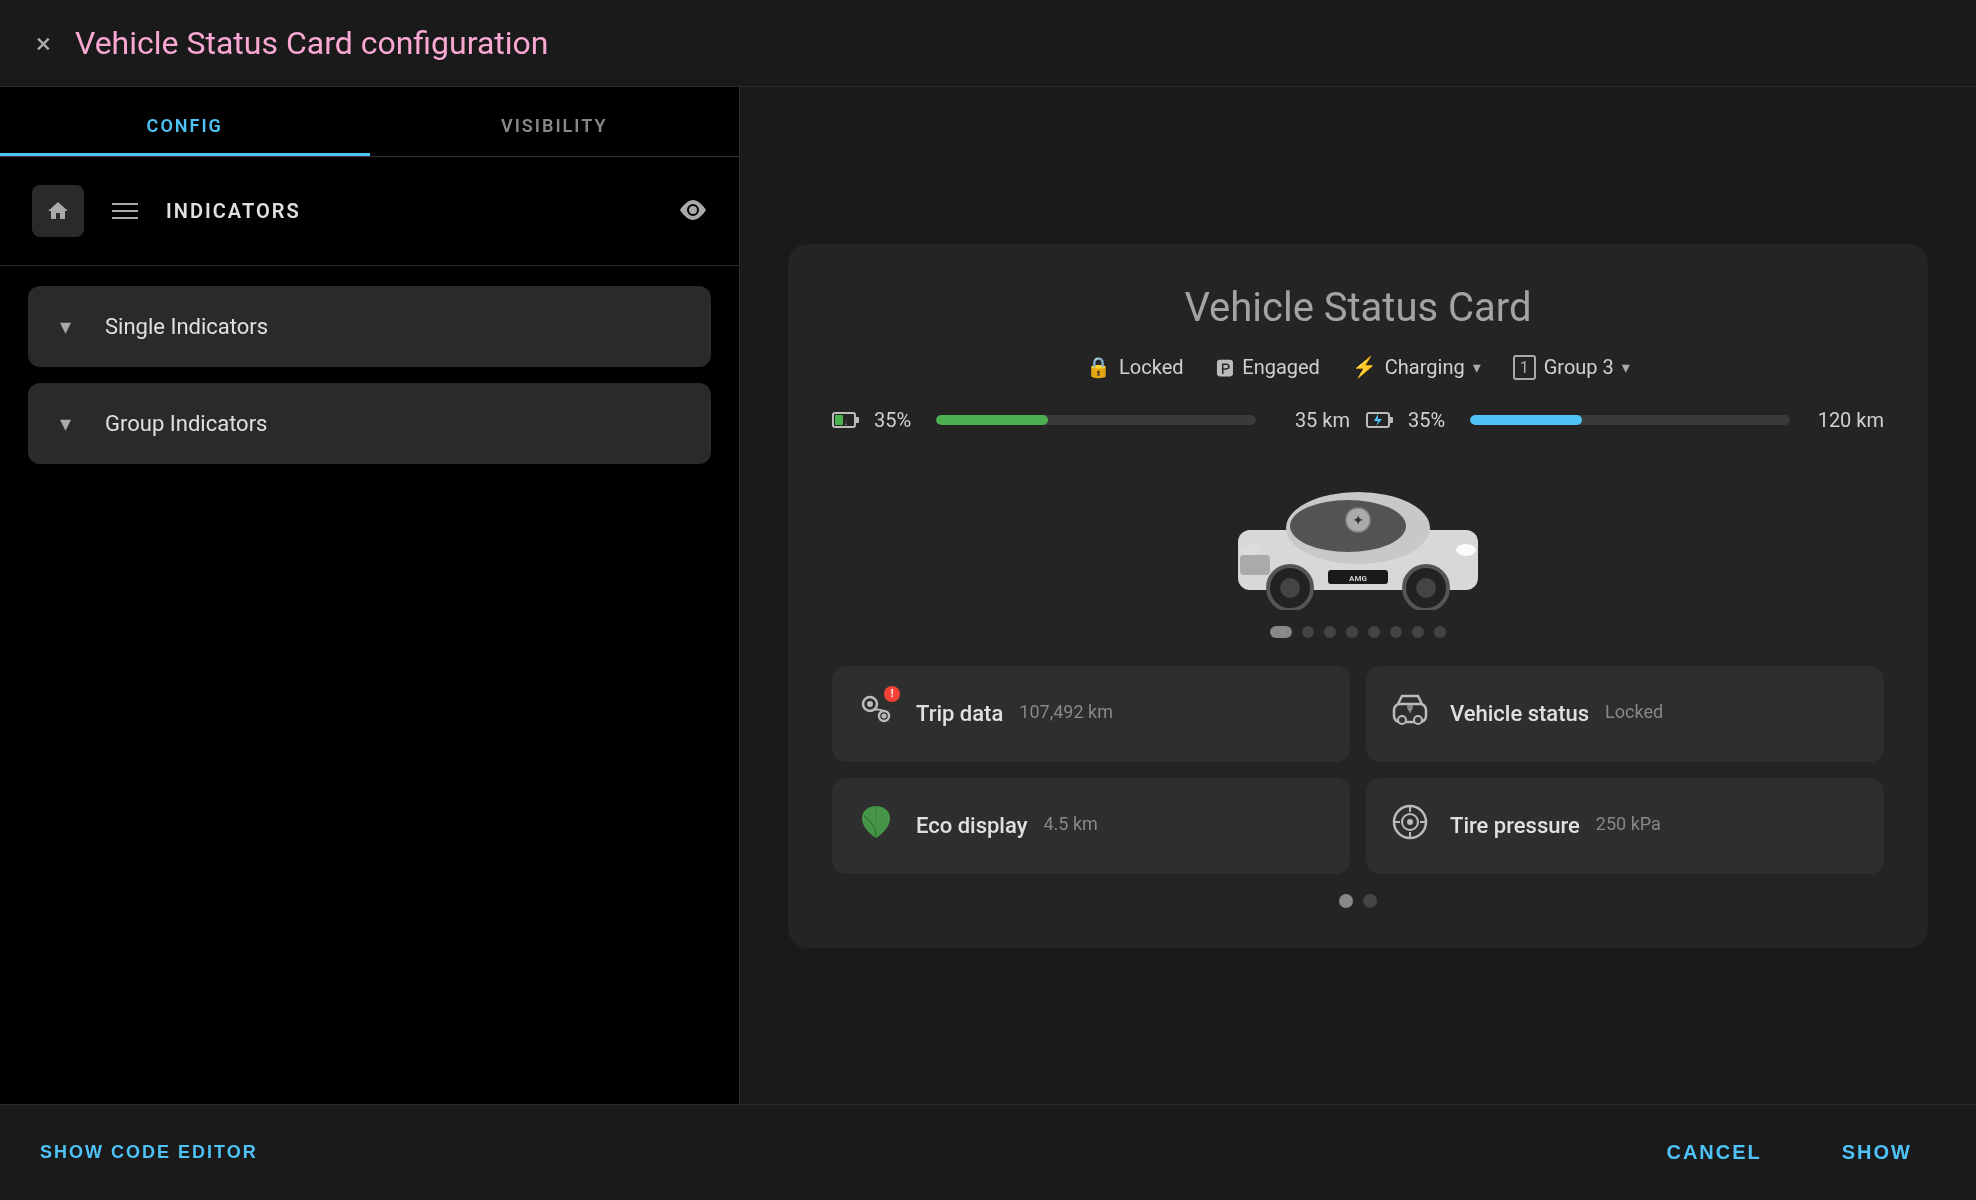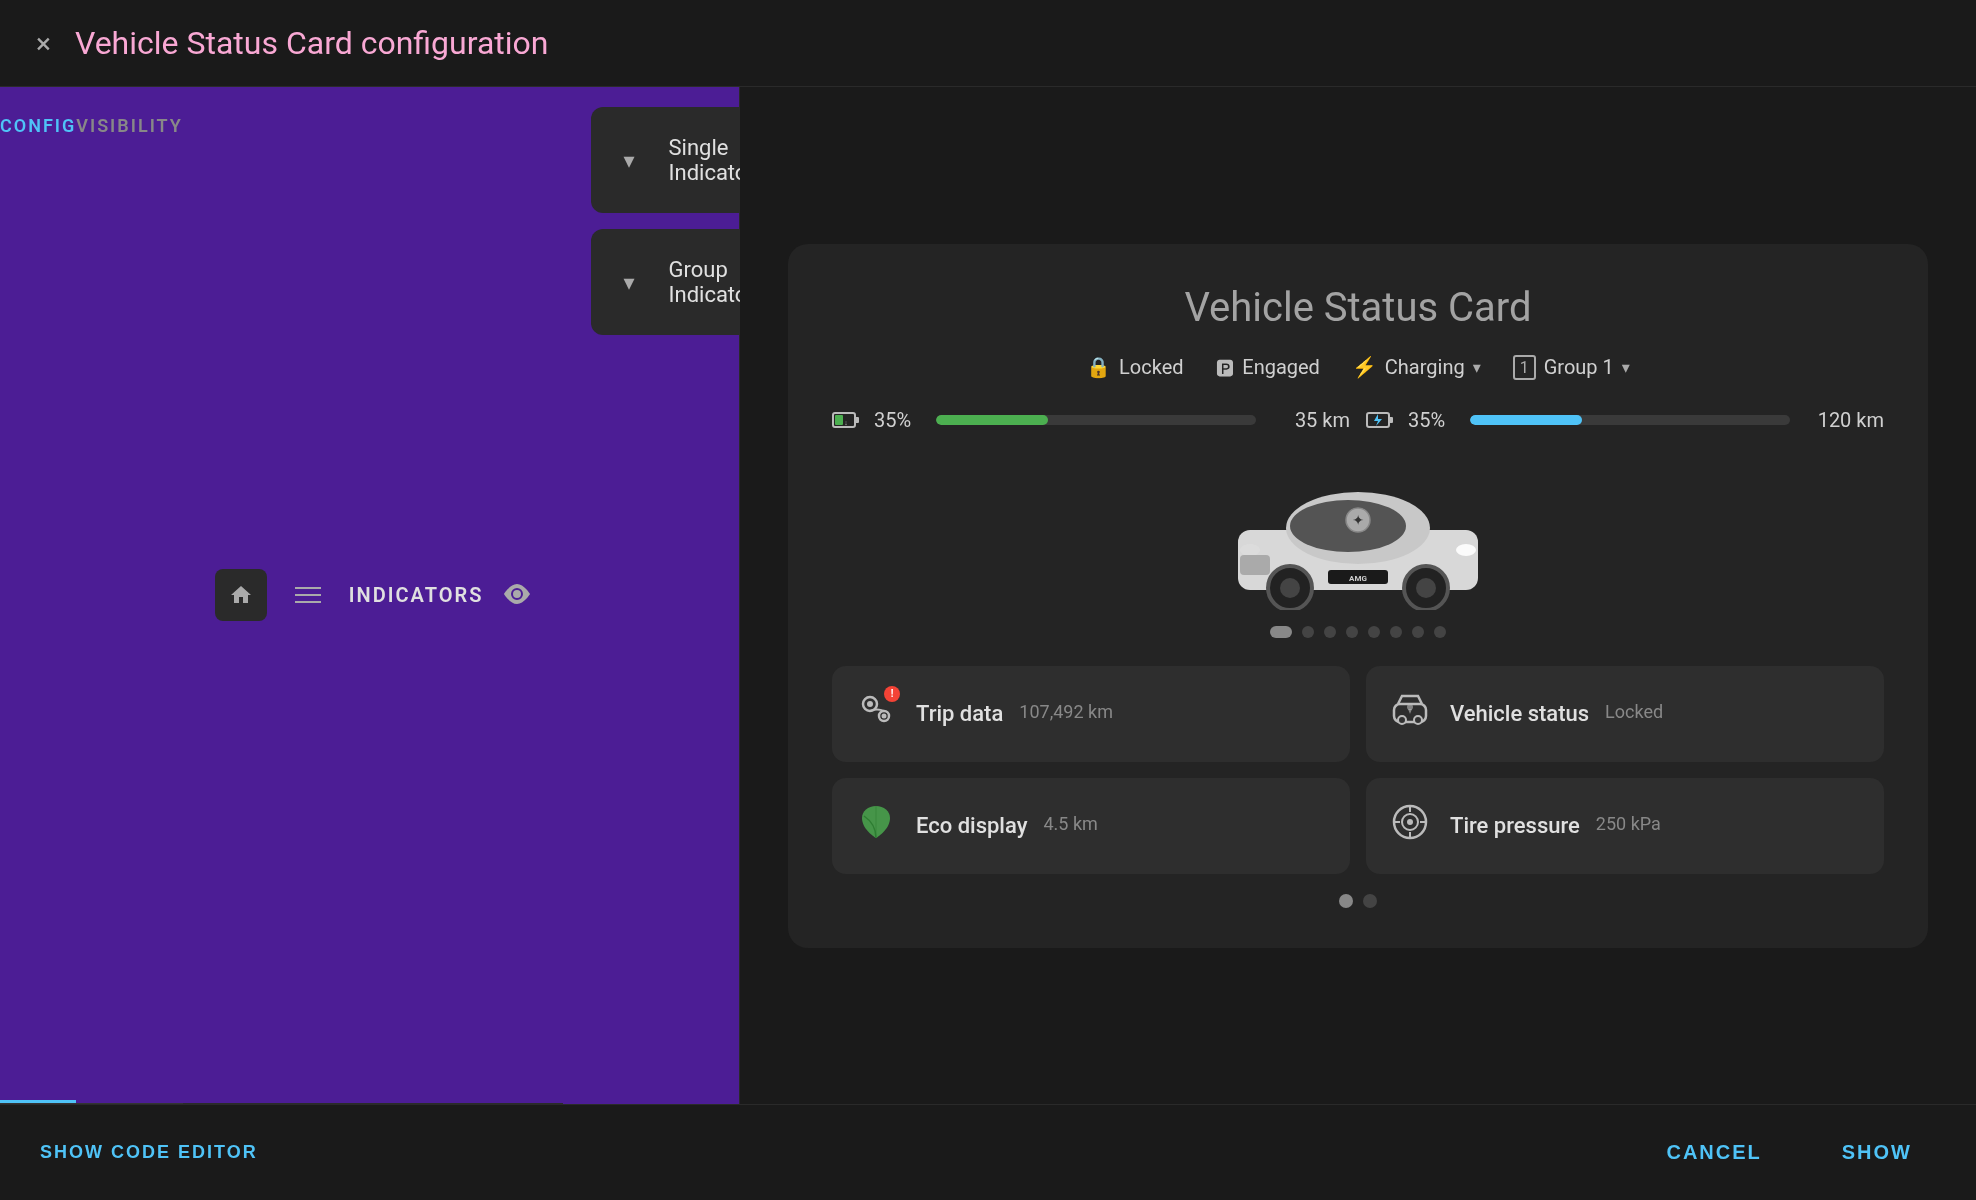--- a/index.html
+++ b/index.html
@@ -43,23 +43,23 @@
 
     .dialog-body {
       display: flex;
       flex: 1;
       overflow: hidden;
     }
 
     
     .left-panel {
       width: 740px;
-      background: #4c1d95;
-      display: flex;
-      flex-direction: row;
+      background: #000000;
+      display: flex;
+      flex-direction: column;
       border-right: 1px solid #2a2a2a;
     }
 
     .tabs {
       display: flex;
       border-bottom: 1px solid #333;
     }
 
     .tab {
       flex: 1;
@@ -86,21 +86,20 @@
       height: 3px;
       background: #4fc3f7;
     }
 
     .indicators-header {
       display: flex;
       align-items: center;
       padding: 28px 32px;
       gap: 20px;
       border-bottom: 1px solid #2a2a2a;
-      text-align: right;
     }
 
     .home-icon-btn {
       background: #2a2a2a;
       border: none;
       border-radius: 8px;
       width: 52px;
       height: 52px;
       display: flex;
       align-items: center;
@@ -471,21 +470,21 @@
             <span class="status-icon">🅿</span>
             <span>Engaged</span>
           </div>
           <div class="status-item">
             <span class="status-icon">⚡</span>
             <span>Charging</span>
             <span class="dropdown-arrow">▾</span>
           </div>
           <div class="status-item">
             <span class="status-icon" style="font-size:16px; border:2px solid #aaa; border-radius:3px; padding:1px 5px; font-style:normal; color:#aaa;">1</span>
-            <span>Group 1</span>
+            <span>Group 3</span>
             <span class="dropdown-arrow">▾</span>
           </div>
         </div>
 
         <div class="battery-bar">
           <div class="battery-row">
             <svg width="28" height="20" viewBox="0 0 28 20" fill="#bbb">
               <rect x="1" y="3" width="22" height="14" rx="2" fill="none" stroke="#bbb" stroke-width="2"></rect>
               <rect x="23" y="7" width="4" height="6" rx="1" fill="#bbb"></rect>
               <rect x="3" y="5" width="8" height="10" rx="1" fill="#4caf50"></rect>

